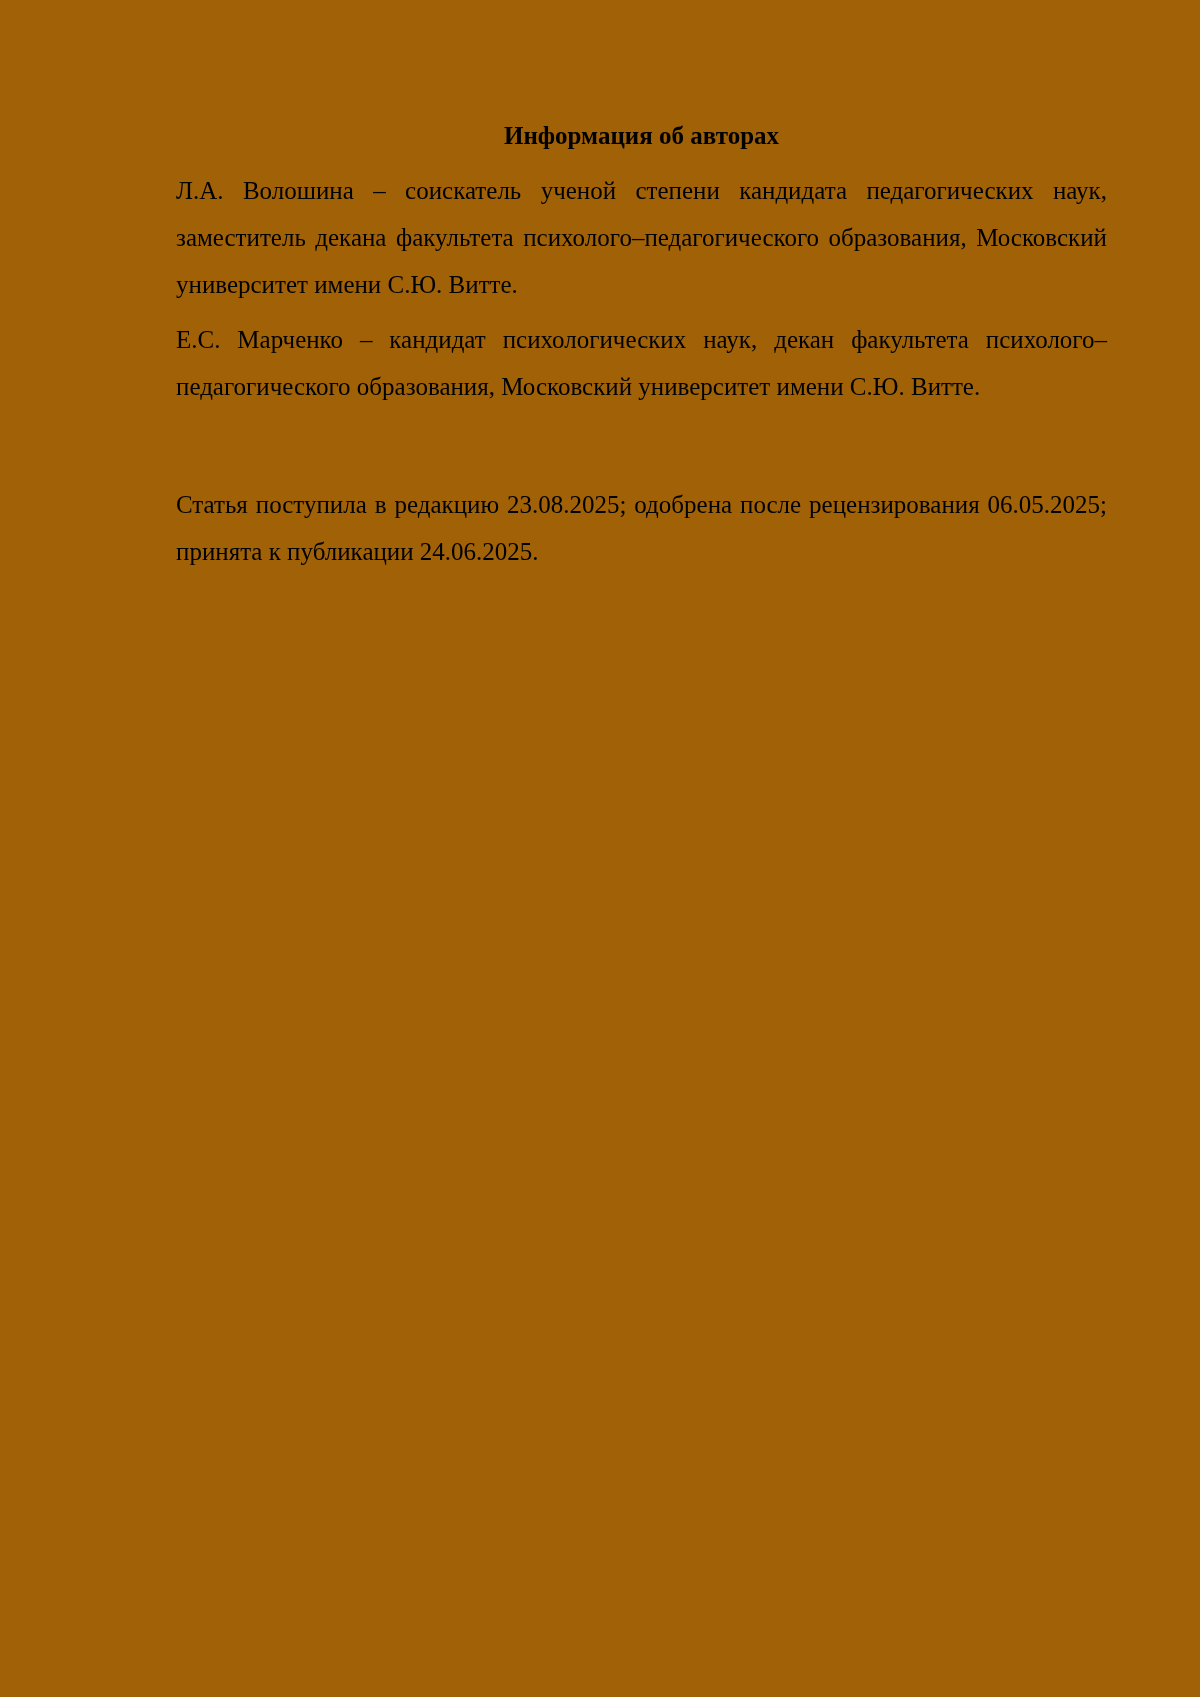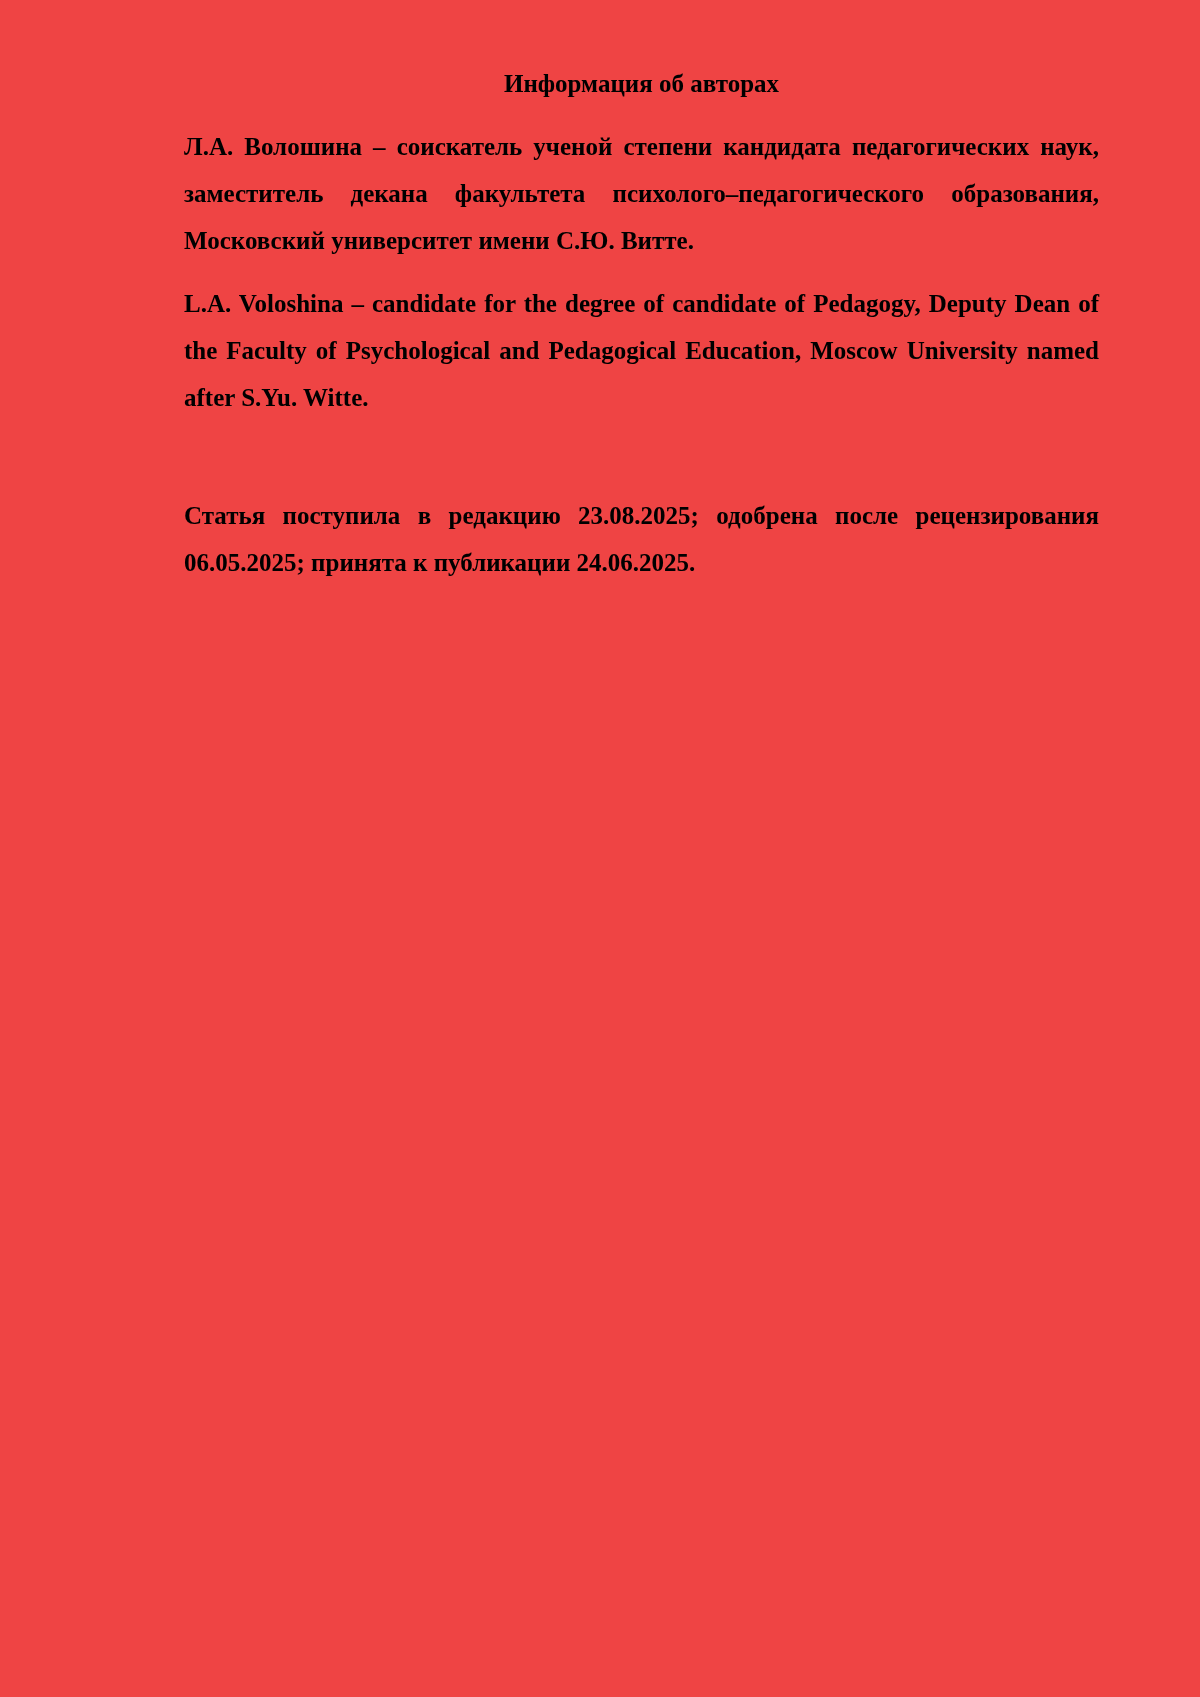--- a/index.html
+++ b/index.html
@@ -5,61 +5,60 @@
   html, body {
     margin: 0;
     padding: 0;
     background: #ffffff;
   }
   .page {
     position: relative;
     width: 1200px;
     height: 1697px;
     box-sizing: border-box;
-    background: #ef4444;
+    background: #a16207;
     color: #000000;
     font-family: "Liberation Serif", "DejaVu Serif", serif;
     font-size: 25px;
     line-height: 47px;
-    padding: 60px 85px 0 168px;
+    padding: 112px 85px 0 168px;
     overflow: hidden;
   }
   .heading {
     font-weight: bold;
     text-align: center;
     margin: 0;
     font-size: 25px;
     line-height: 47px;
   }
   .para {
-    margin: 16px;
+    margin: 8px;
     text-align: justify;
     text-justify: inter-word;
-    font-weight: bold;
   }
   .en-title {
     margin-top: 68px;
   }
   .dates-ru {
     margin-top: 71px;
   }
   .dates-en {
     margin-top: 23px;
   }
 </style>
 </head>
 <body>
 
 <div class="page">
 
   <h2 class="heading">Информация об авторах</h2>
 
   <p class="para">Л.А. Волошина – соискатель ученой степени кандидата педагогических наук, заместитель декана факультета психолого–педагогического образования, Московский университет имени С.Ю. Витте.</p>
 
+  <p class="para">Е.С. Марченко – кандидат психологических наук, декан факультета психолого–педагогического образования, Московский университет имени С.Ю. Витте.</p>
 
 
-  <p class="para">L.A. Voloshina – candidate for the degree of candidate of Pedagogy, Deputy Dean of the Faculty of Psychological and Pedagogical Education, Moscow University named after S.Yu. Witte.</p>
 
 
   <p class="para dates-ru">Статья поступила в редакцию 23.08.2025; одобрена после рецензирования 06.05.2025; принята к публикации 24.06.2025.</p>
 
 
 </div>
 
 </body></html>

